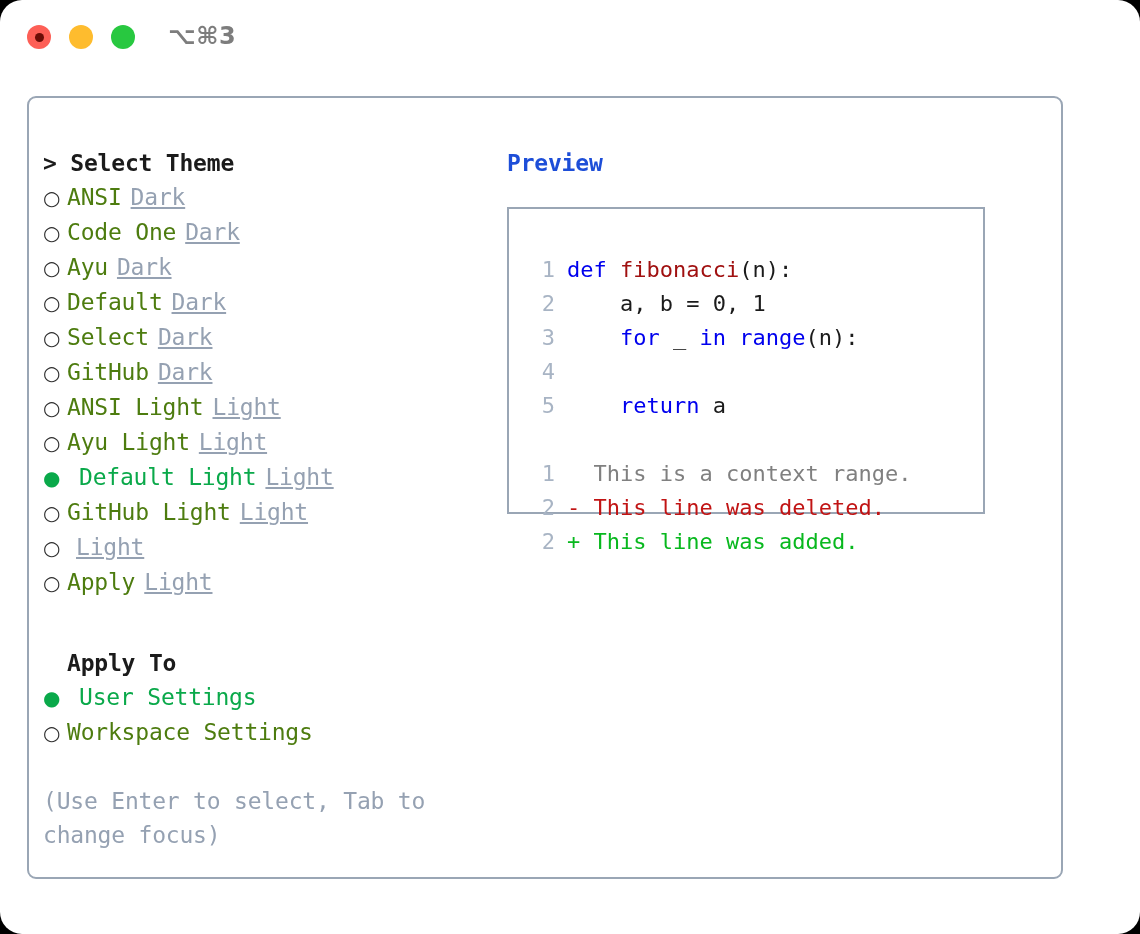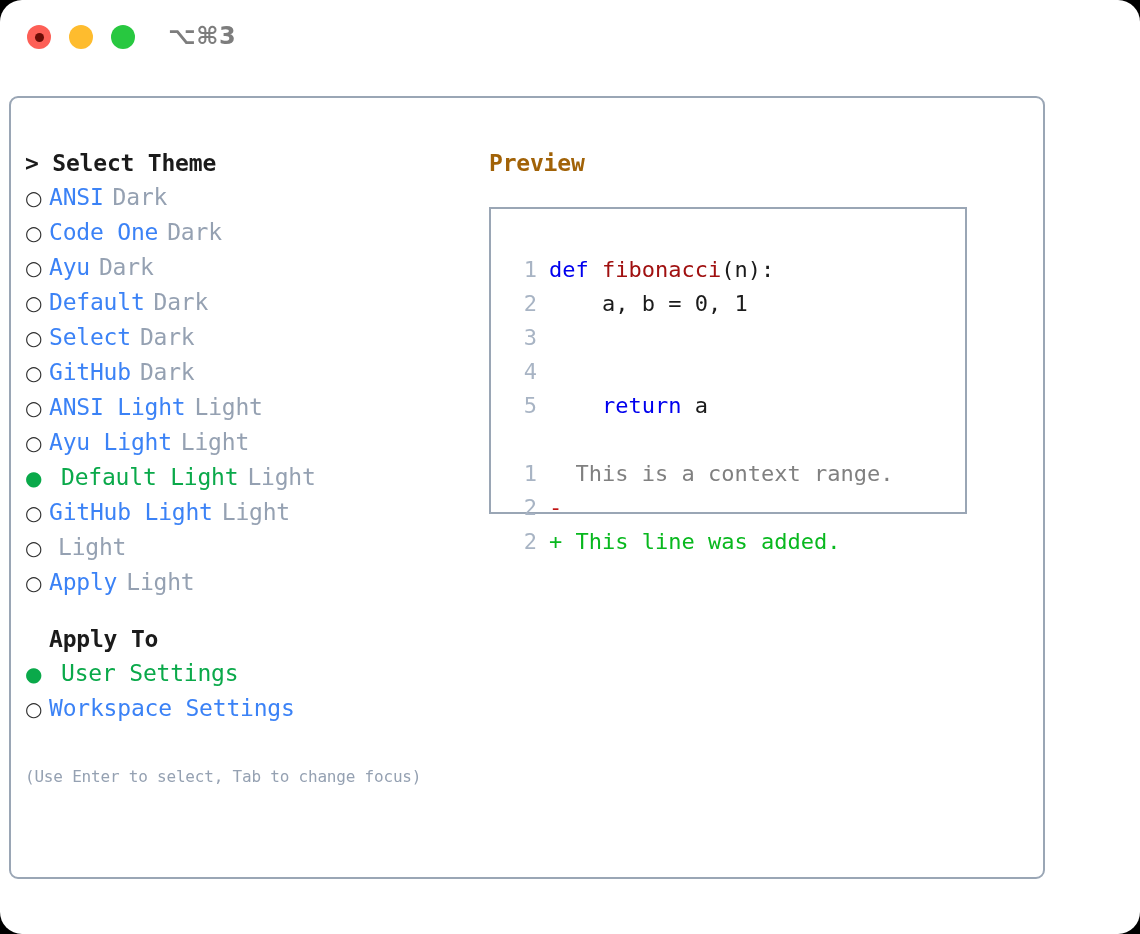--- a/index.html
+++ b/index.html
@@ -65,21 +65,21 @@
     font-weight: bold;
     color: #7d7d7d;
     letter-spacing: 0.5px;
     font-family: "DejaVu Sans", "Liberation Sans", sans-serif;
     white-space: pre;
   }
 
   
   #dialog {
     position: absolute;
-    left: 9px;
+    left: 27px;
     top: 96px;
     width: 1036px;
     height: 783px;
     border: 2px solid #9aa6b5;
     border-radius: 9px;
     box-sizing: border-box;
     background: #ffffff;
   }
 
   
@@ -108,49 +108,49 @@
     letter-spacing: -0.2px;
   }
   .bullet {
     width: 24px;
     flex: 0 0 24px;
     font-size: 20px;
     color: #2f2f2f;
     font-family: "DejaVu Sans", "Liberation Sans", sans-serif;
   }
   .opt-row.selected .bullet { color: #0aa94a; }
-  .opt-label  { color: #3b82f6; }
+  .opt-label  { color: #4d7c0f; }
   .opt-row.selected .opt-label { color: #0aa94a; margin-left: 12px; }
-  .opt-badge  { color: #95a1b2; padding-left: 9px; }
+  .opt-badge  { color: #95a1b2; padding-left: 9px; text-decoration: underline; }
 
   #apply-heading {
-    margin-top: 22px;
+    margin-top: 46px;
     padding-left: 24px;
   }
 
   #hint {
     margin-top: 34px;
-    font-size: 16px;
+    font-size: 23px;
     color: #95a1b2;
     line-height: 34px;
     width: 420px;
     letter-spacing: -0.2px;
   }
 
   
   #preview-column {
     position: absolute;
     left: 478px;
     top: 48px;
     width: 500px;
   }
   #preview-heading {
     font-size: 23px;
     font-weight: bold;
-    color: #a16207;
+    color: #1d4ed8;
     line-height: 34px;
     letter-spacing: -0.2px;
   }
   #preview-box {
     margin-top: 27px;
     width: 478px;
     height: 307px;
     box-sizing: border-box;
     border: 2px solid #9aa6b5;
     background: #ffffff;
@@ -223,27 +223,27 @@
       <div id="hint">(Use Enter to select, Tab to change focus)</div>
     </div>
 
     <div id="preview-column">
       <div id="preview-heading">Preview</div>
 
       <div id="preview-box">
         <div id="code-block">
             <div class="code-line"><span class="ln">1</span><span class="code-text"><span class="kw">def</span><span> </span><span class="fn">fibonacci</span><span>(n):</span></span></div>
             <div class="code-line"><span class="ln">2</span><span class="code-text"><span>    a, b = 0, 1</span></span></div>
-            <div class="code-line"><span class="ln">3</span></div>
+            <div class="code-line"><span class="ln">3</span><span class="code-text"><span>    </span><span class="kw">for</span><span> _ </span><span class="kw">in</span><span> </span><span class="kw">range</span><span>(n):</span></span></div>
             <div class="code-line"><span class="ln">4</span></div>
             <div class="code-line"><span class="ln">5</span><span class="code-text"><span>    </span><span class="kw">return</span><span> a</span></span></div>
           </div>
         <div class="gap"></div>
         <div id="diff-block">
             <div class="code-line"><span class="ln">1</span><span class="diff-ctx"> </span><span class="diff-ctx"> This is a context range.</span></div>
-            <div class="code-line"><span class="ln">2</span><span class="diff-del">-</span></div>
+            <div class="code-line"><span class="ln">2</span><span class="diff-del">-</span><span class="diff-del"> This line was deleted.</span></div>
             <div class="code-line"><span class="ln">2</span><span class="diff-add">+</span><span class="diff-add"> This line was added.</span></div>
           </div>
       </div>
     </div>
 
   </div>
 </div>
 
 </body></html>

